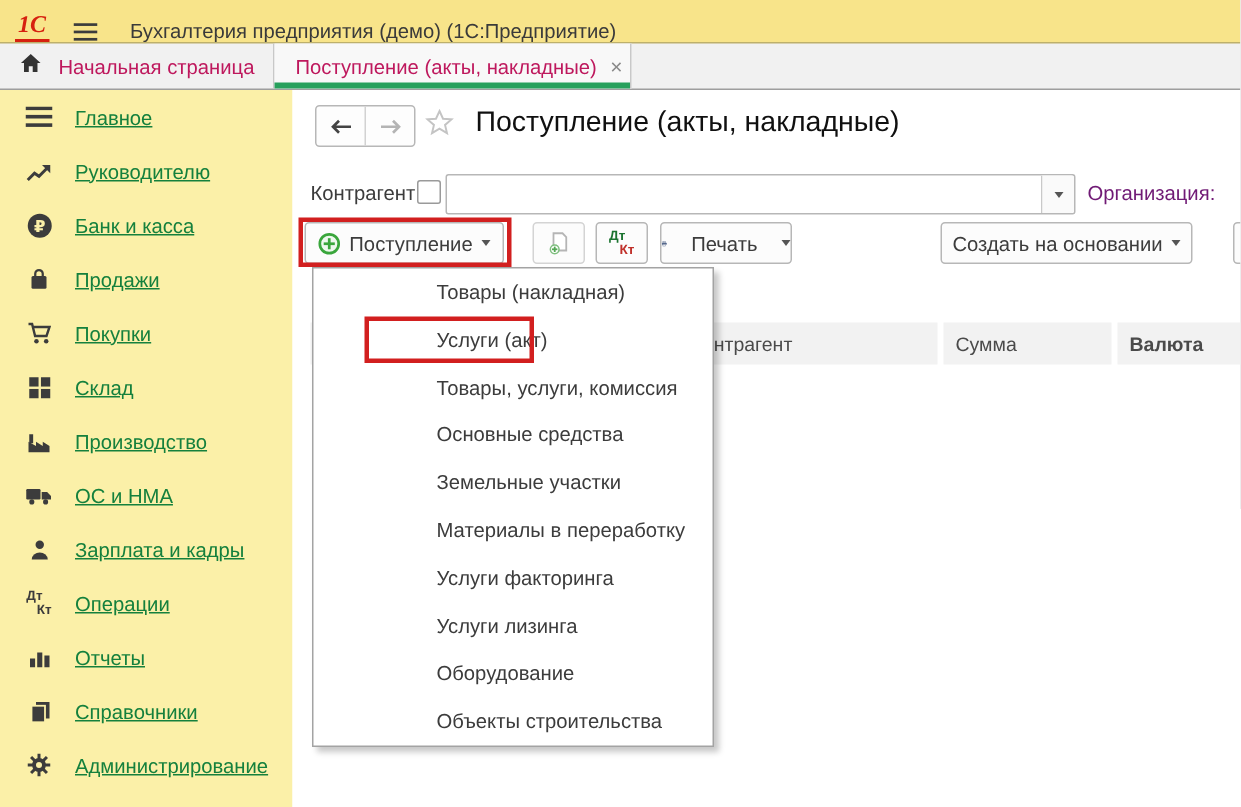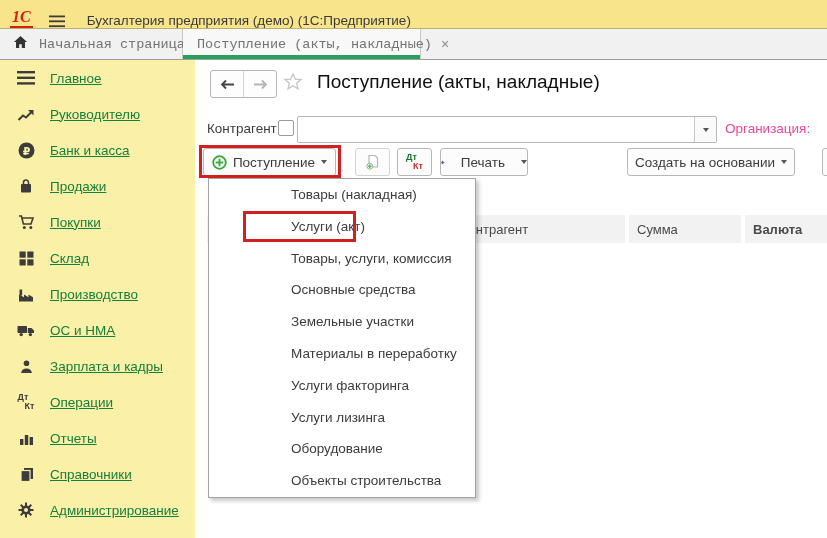--- a/index.html
+++ b/index.html
@@ -17,21 +17,21 @@
 
   
   .tabbar{position:absolute;left:0;top:28px;width:827px;height:32px;background:#f1f1f1;
           border-top:1px solid #bdb06c;border-bottom:1px solid #9e9e9e;box-sizing:border-box;
           display:flex;}
   .tab{display:flex;align-items:center;box-sizing:border-box;height:100%;}
   .tab-home{width:183px;padding-left:13px;border-right:1px solid #c8c8c8;}
   .tab-home .lbl{margin-left:11px;}
   .tab-active{width:238px;padding-left:14px;position:relative;background:#f8f8f8;
               border-right:1px solid #c8c8c8;}
-  .tab .lbl{font-size:13.5px;color:#737373;white-space:nowrap;font-family:Liberation Mono, monospace;}
+  .tab .lbl{font-size:13.5px;color:#be185d;white-space:nowrap;}
   .tab-underline{position:absolute;left:0;bottom:0;width:100%;height:4px;background:#27a05c;}
   .tab-close{margin-left:9px;color:#8a8a8a;font-size:14px;line-height:1;}
 
   
   .sidebar{position:absolute;left:0;top:60px;width:195px;height:478px;background:#fbf0a8;}
   .side-item{height:36px;display:flex;align-items:center;cursor:default;}
   .side-icon{width:24px;height:20px;margin-left:14px;display:flex;align-items:center;justify-content:center;}
   .side-label{margin-left:12px;font-size:13.5px;color:#15803d;white-space:nowrap;text-decoration:underline;}
   .dtkt-txt{font-size:9px;font-weight:bold;line-height:1;color:#3c3c3c;}
   .dtkt-txt .r2{display:block;margin-left:7px;margin-top:0px;}
@@ -48,21 +48,21 @@
 
   .filter-label{position:absolute;left:12px;top:61px;font-size:13.5px;color:#3c3c3c;}
   .checkbox{position:absolute;left:83px;top:60px;width:14px;height:14px;background:#fff;
             border:1px solid #9a9a9a;border-radius:2px;}
   .combo{position:absolute;left:102px;top:56px;width:420px;height:27px;box-sizing:border-box;
          border:1px solid #b7b7b7;border-radius:2px;background:#fff;display:flex;}
   .combo input{flex:1;border:none;outline:none;background:transparent;font-size:13px;
                padding:0 6px;font-family:inherit;color:#3c3c3c;}
   .combo-btn{width:21px;border-left:1px solid #c9c9c9;background:#fafafa;display:flex;
              align-items:center;justify-content:center;border-radius:0 2px 2px 0;}
-  .org-label{position:absolute;left:530px;top:61px;font-size:13.5px;color:#ec4899;white-space:nowrap;}
+  .org-label{position:absolute;left:530px;top:61px;font-size:13.5px;color:#701a75;white-space:nowrap;}
 
   .tbtn{position:absolute;top:88px;height:28px;box-sizing:border-box;background:#fcfcfc;
         border:1px solid #b7b7b7;border-radius:3px;display:flex;align-items:center;
         justify-content:center;font-size:13.5px;color:#3c3c3c;gap:6px;white-space:nowrap;}
   #btn-create{left:8px;width:133px;}
   #btn-copy{left:160px;width:35px;border-color:#d4d4d4;}
   #btn-dtkt{left:202px;width:35px;}
   #btn-print{left:245px;width:88px;gap:16px;}
   #btn-load{left:348px;width:88px;}
   #btn-based{left:432px;width:168px;}

